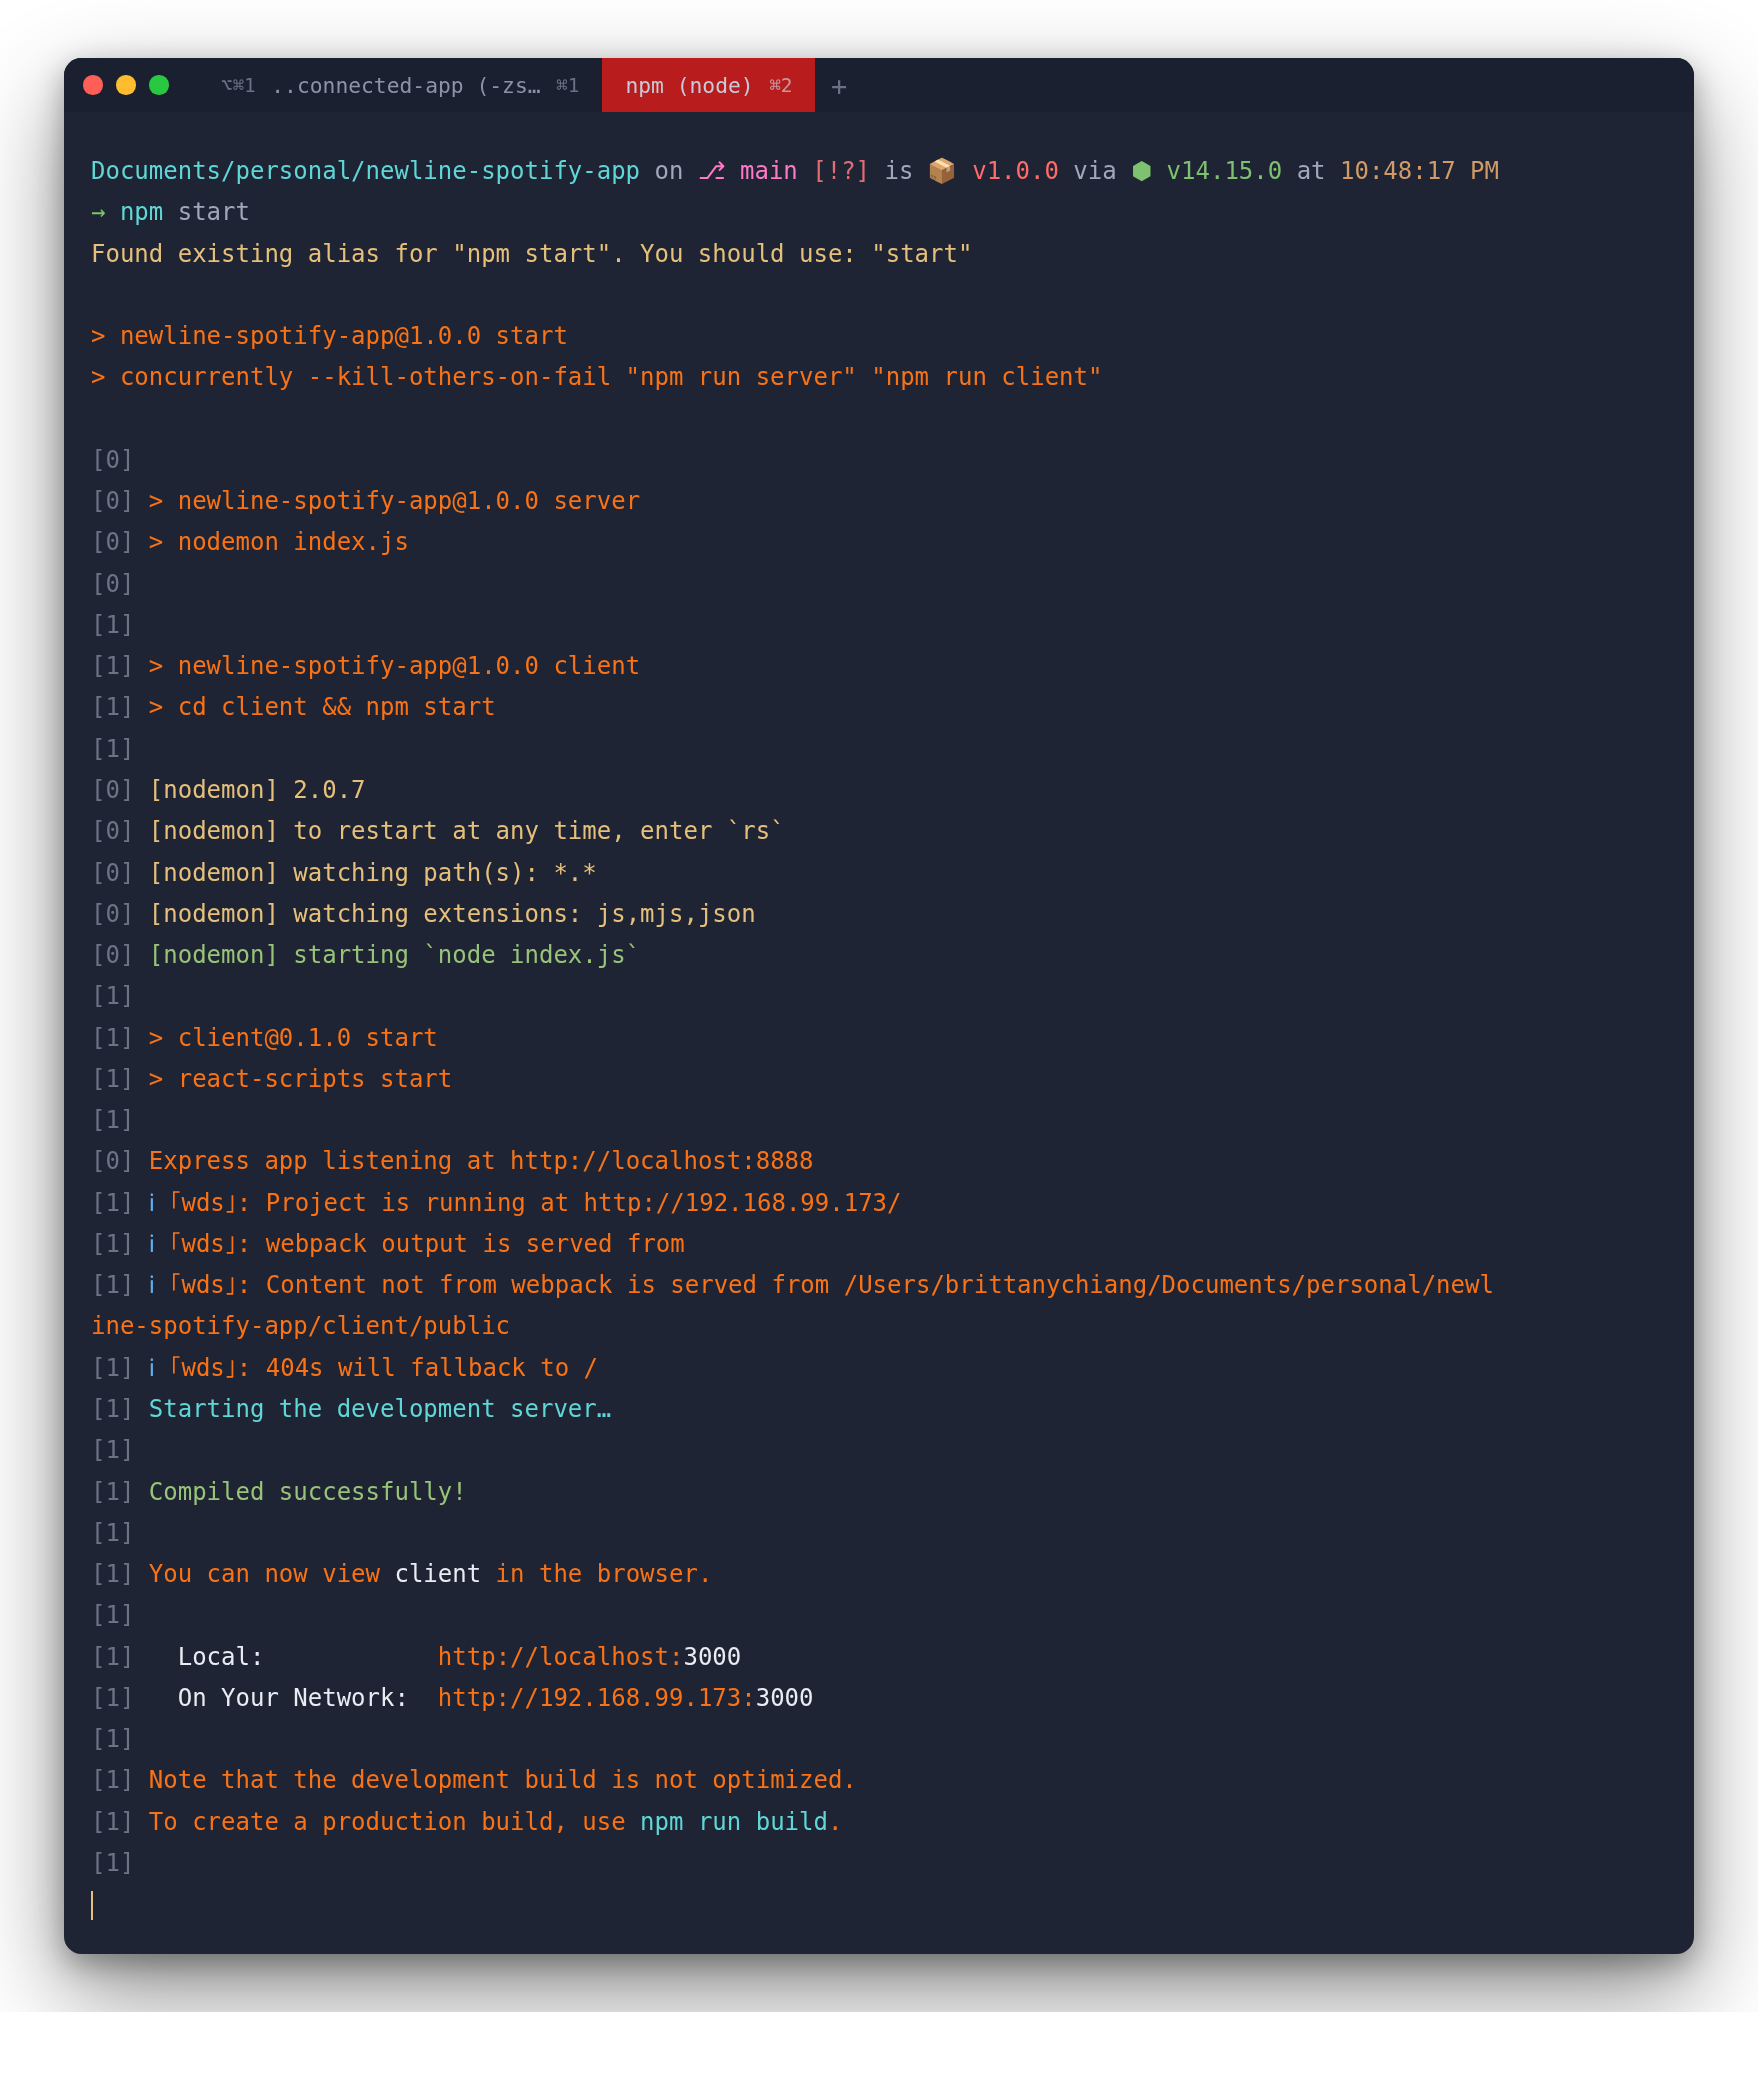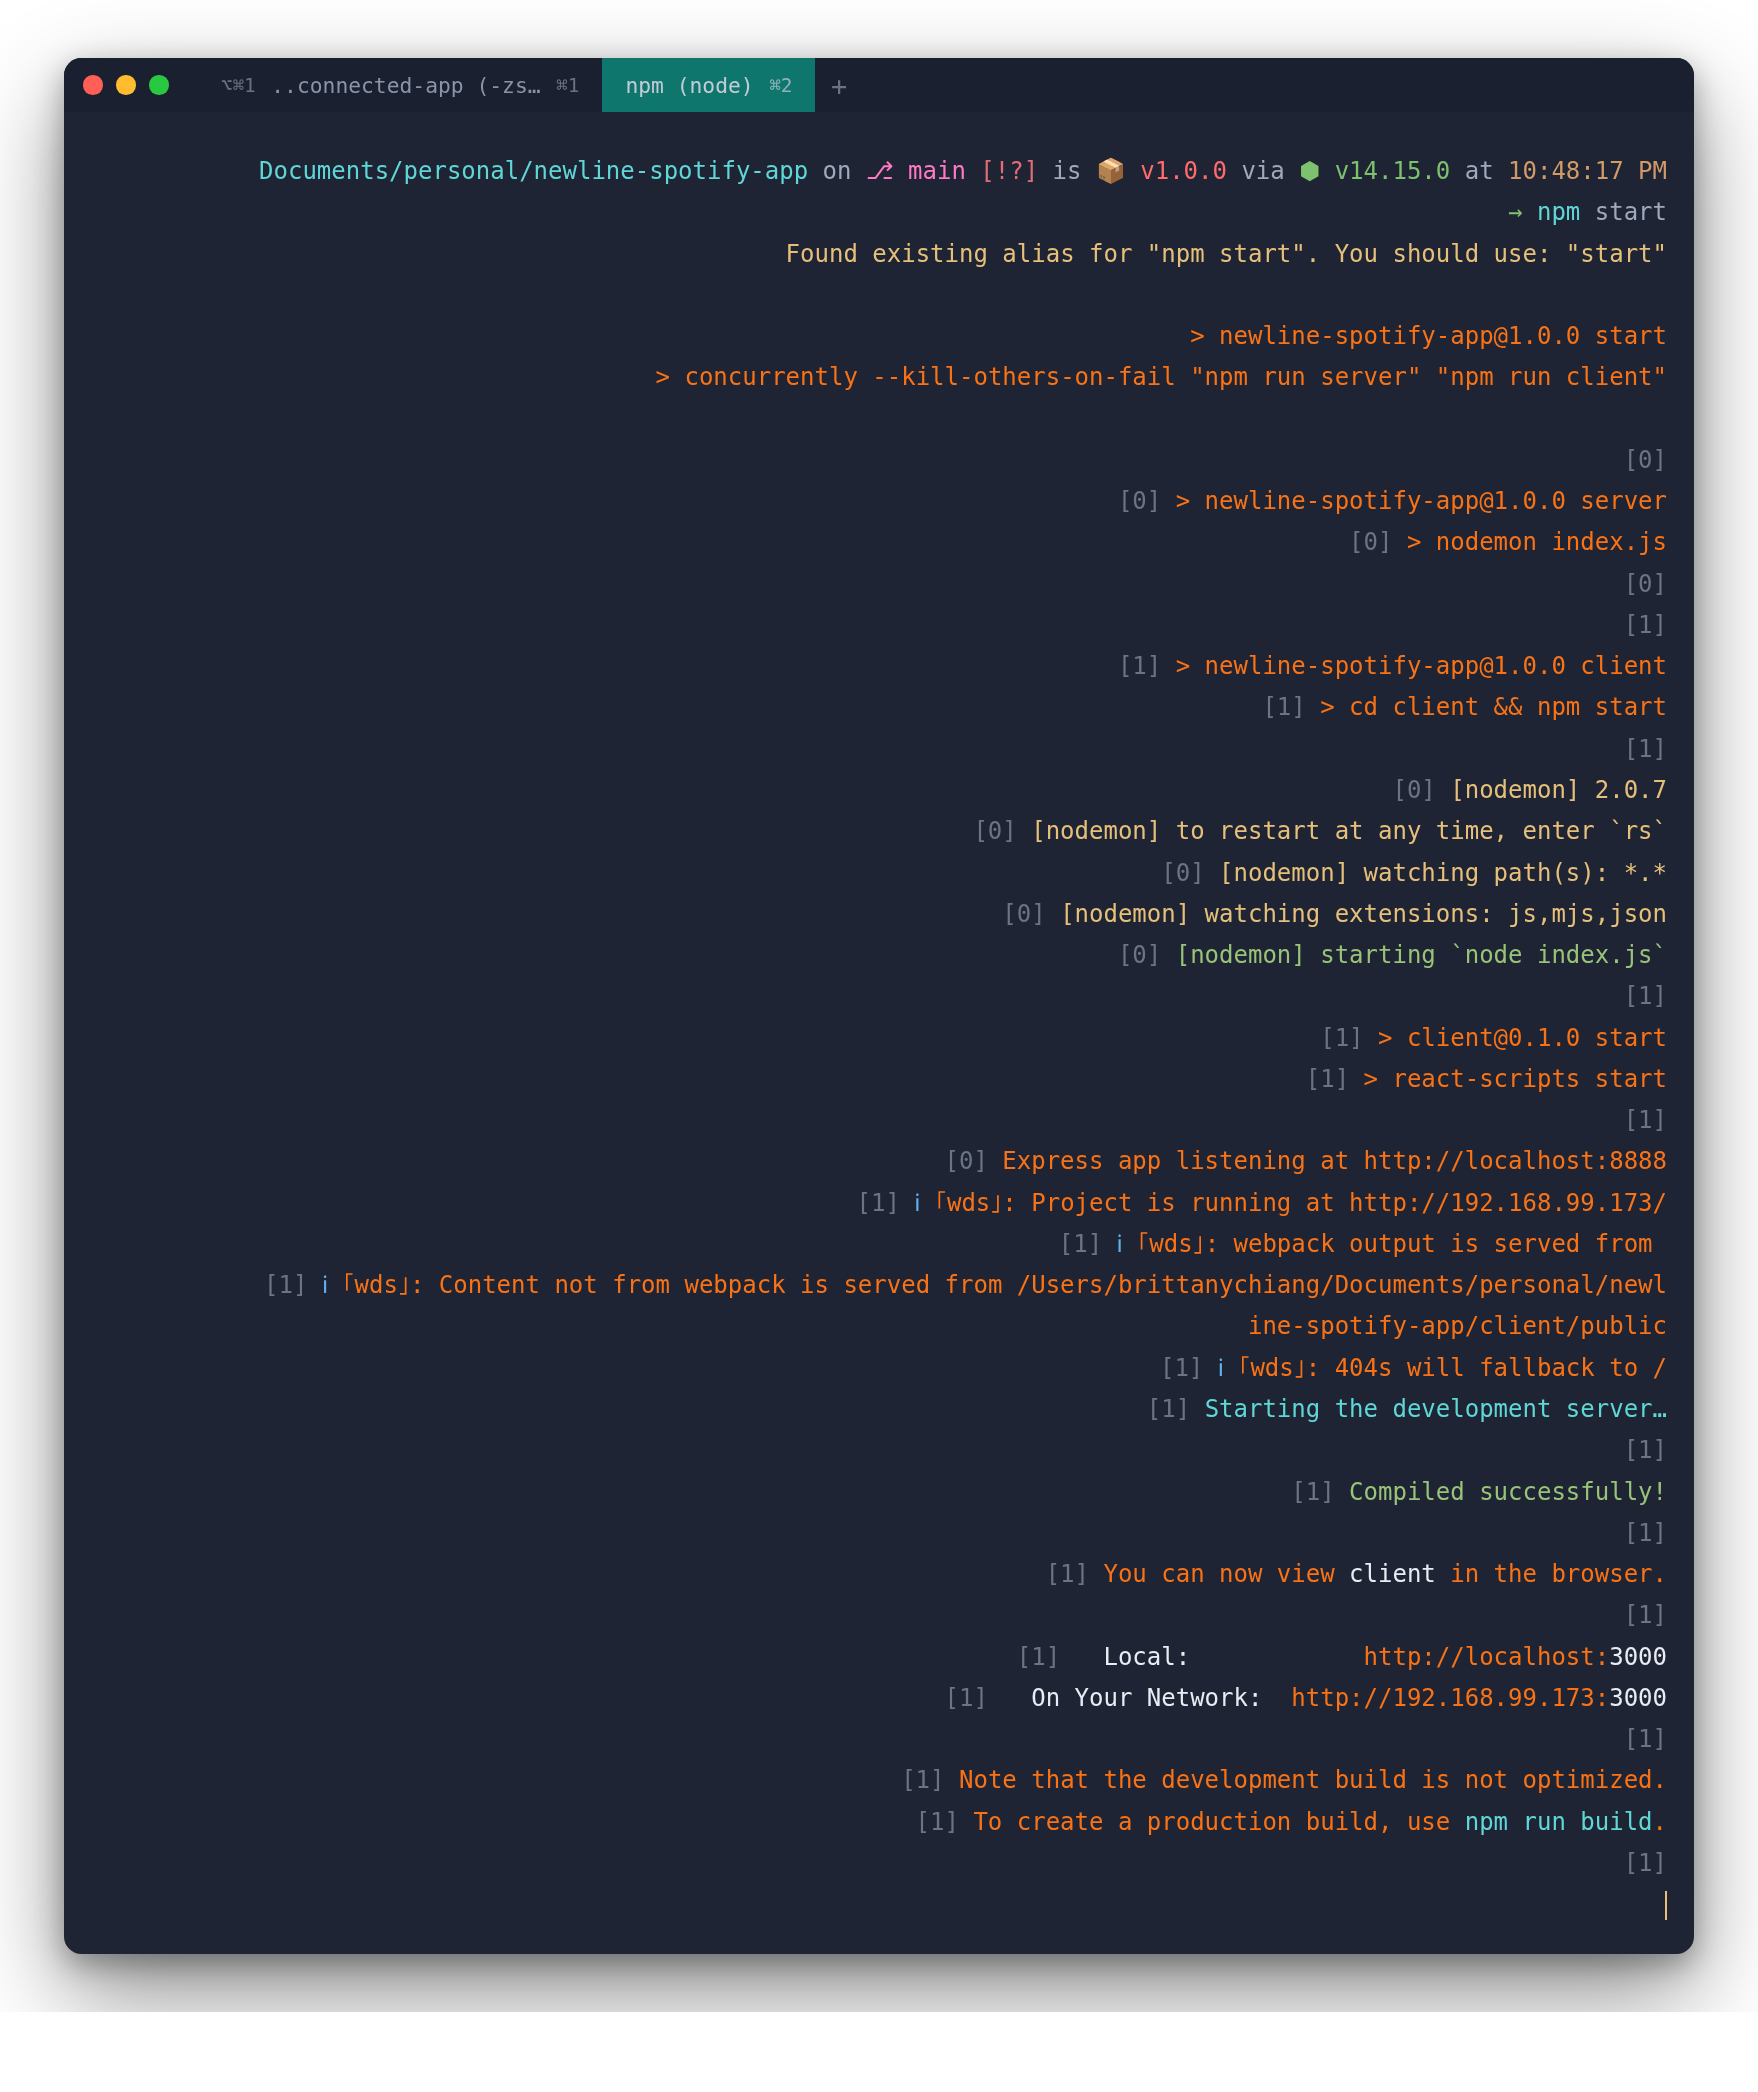--- a/index.html
+++ b/index.html
@@ -45,21 +45,21 @@
   }
   .tab {
     display: flex;
     align-items: center;
     padding: 0 23px;
     color: #8b93a7;
     font-size: 21.3px;
     gap: 15.5px;
   }
   .tab.active {
-    background: #0f766e;
+    background: #b91c1c;
     color: #c5ccd9;
     justify-content: flex-end;
   }
   .tab-shortcut {
     font-size: 19.4px;
     opacity: 0.7;
   }
   .new-tab {
     color: #6b7385;
     font-size: 27px;
@@ -67,21 +67,20 @@
     display: flex;
     align-items: center;
   }
   .terminal-body {
     padding: 39px 27px 29px 27px;
     font-size: 24px;
     line-height: 1.72;
     color: #a0a8bc;
     white-space: pre;
     overflow: hidden;
-    text-align: right;
   }
   .cyan { color: #5fd7d7; }
   .magenta { color: #ff79c6; }
   .yellow { color: #e6c07b; }
   .green-dim { color: #98c379; }
   .red { color: #e06c75; }
   .orange { color: #d19a66; }
   .green { color: #7ec16e; }
   .red-bright { color: #ff6b6b; }
   .gray { color: #6b7385; }

